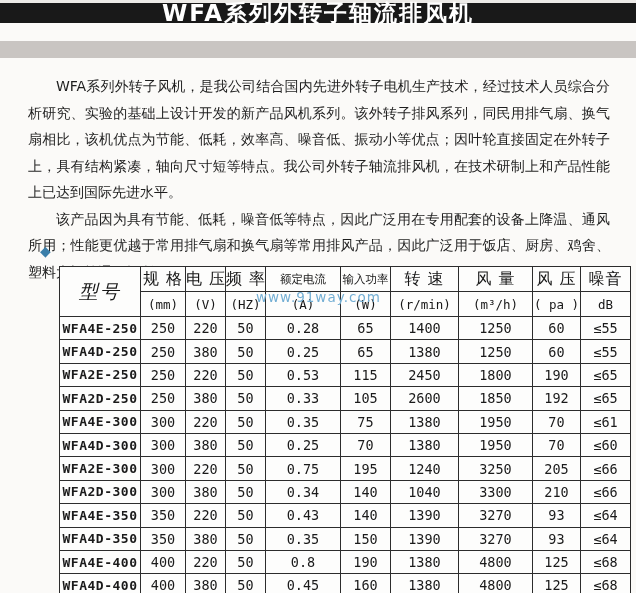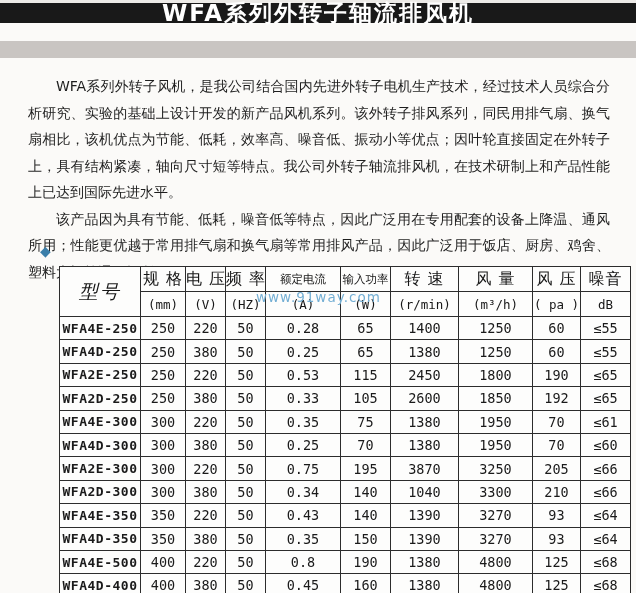--- a/index.html
+++ b/index.html
@@ -195,21 +195,21 @@
           <td>70</td>
           <td>≤60</td>
         </tr>
         <tr>
           <td class="model">WFA2E-300</td>
           <td>300</td>
           <td>220</td>
           <td>50</td>
           <td>0.75</td>
           <td>195</td>
-          <td>3870</td>
+          <td>1240</td>
           <td>3250</td>
           <td>205</td>
           <td>≤66</td>
         </tr>
         <tr>
           <td class="model">WFA2D-300</td>
           <td>300</td>
           <td>380</td>
           <td>50</td>
           <td>0.34</td>
@@ -237,21 +237,21 @@
           <td>380</td>
           <td>50</td>
           <td>0.35</td>
           <td>150</td>
           <td>1390</td>
           <td>3270</td>
           <td>93</td>
           <td>≤64</td>
         </tr>
         <tr>
-          <td class="model">WFA4E-500</td>
+          <td class="model">WFA4E-400</td>
           <td>400</td>
           <td>220</td>
           <td>50</td>
           <td>0.8</td>
           <td>190</td>
           <td>1380</td>
           <td>4800</td>
           <td>125</td>
           <td>≤68</td>
         </tr>

